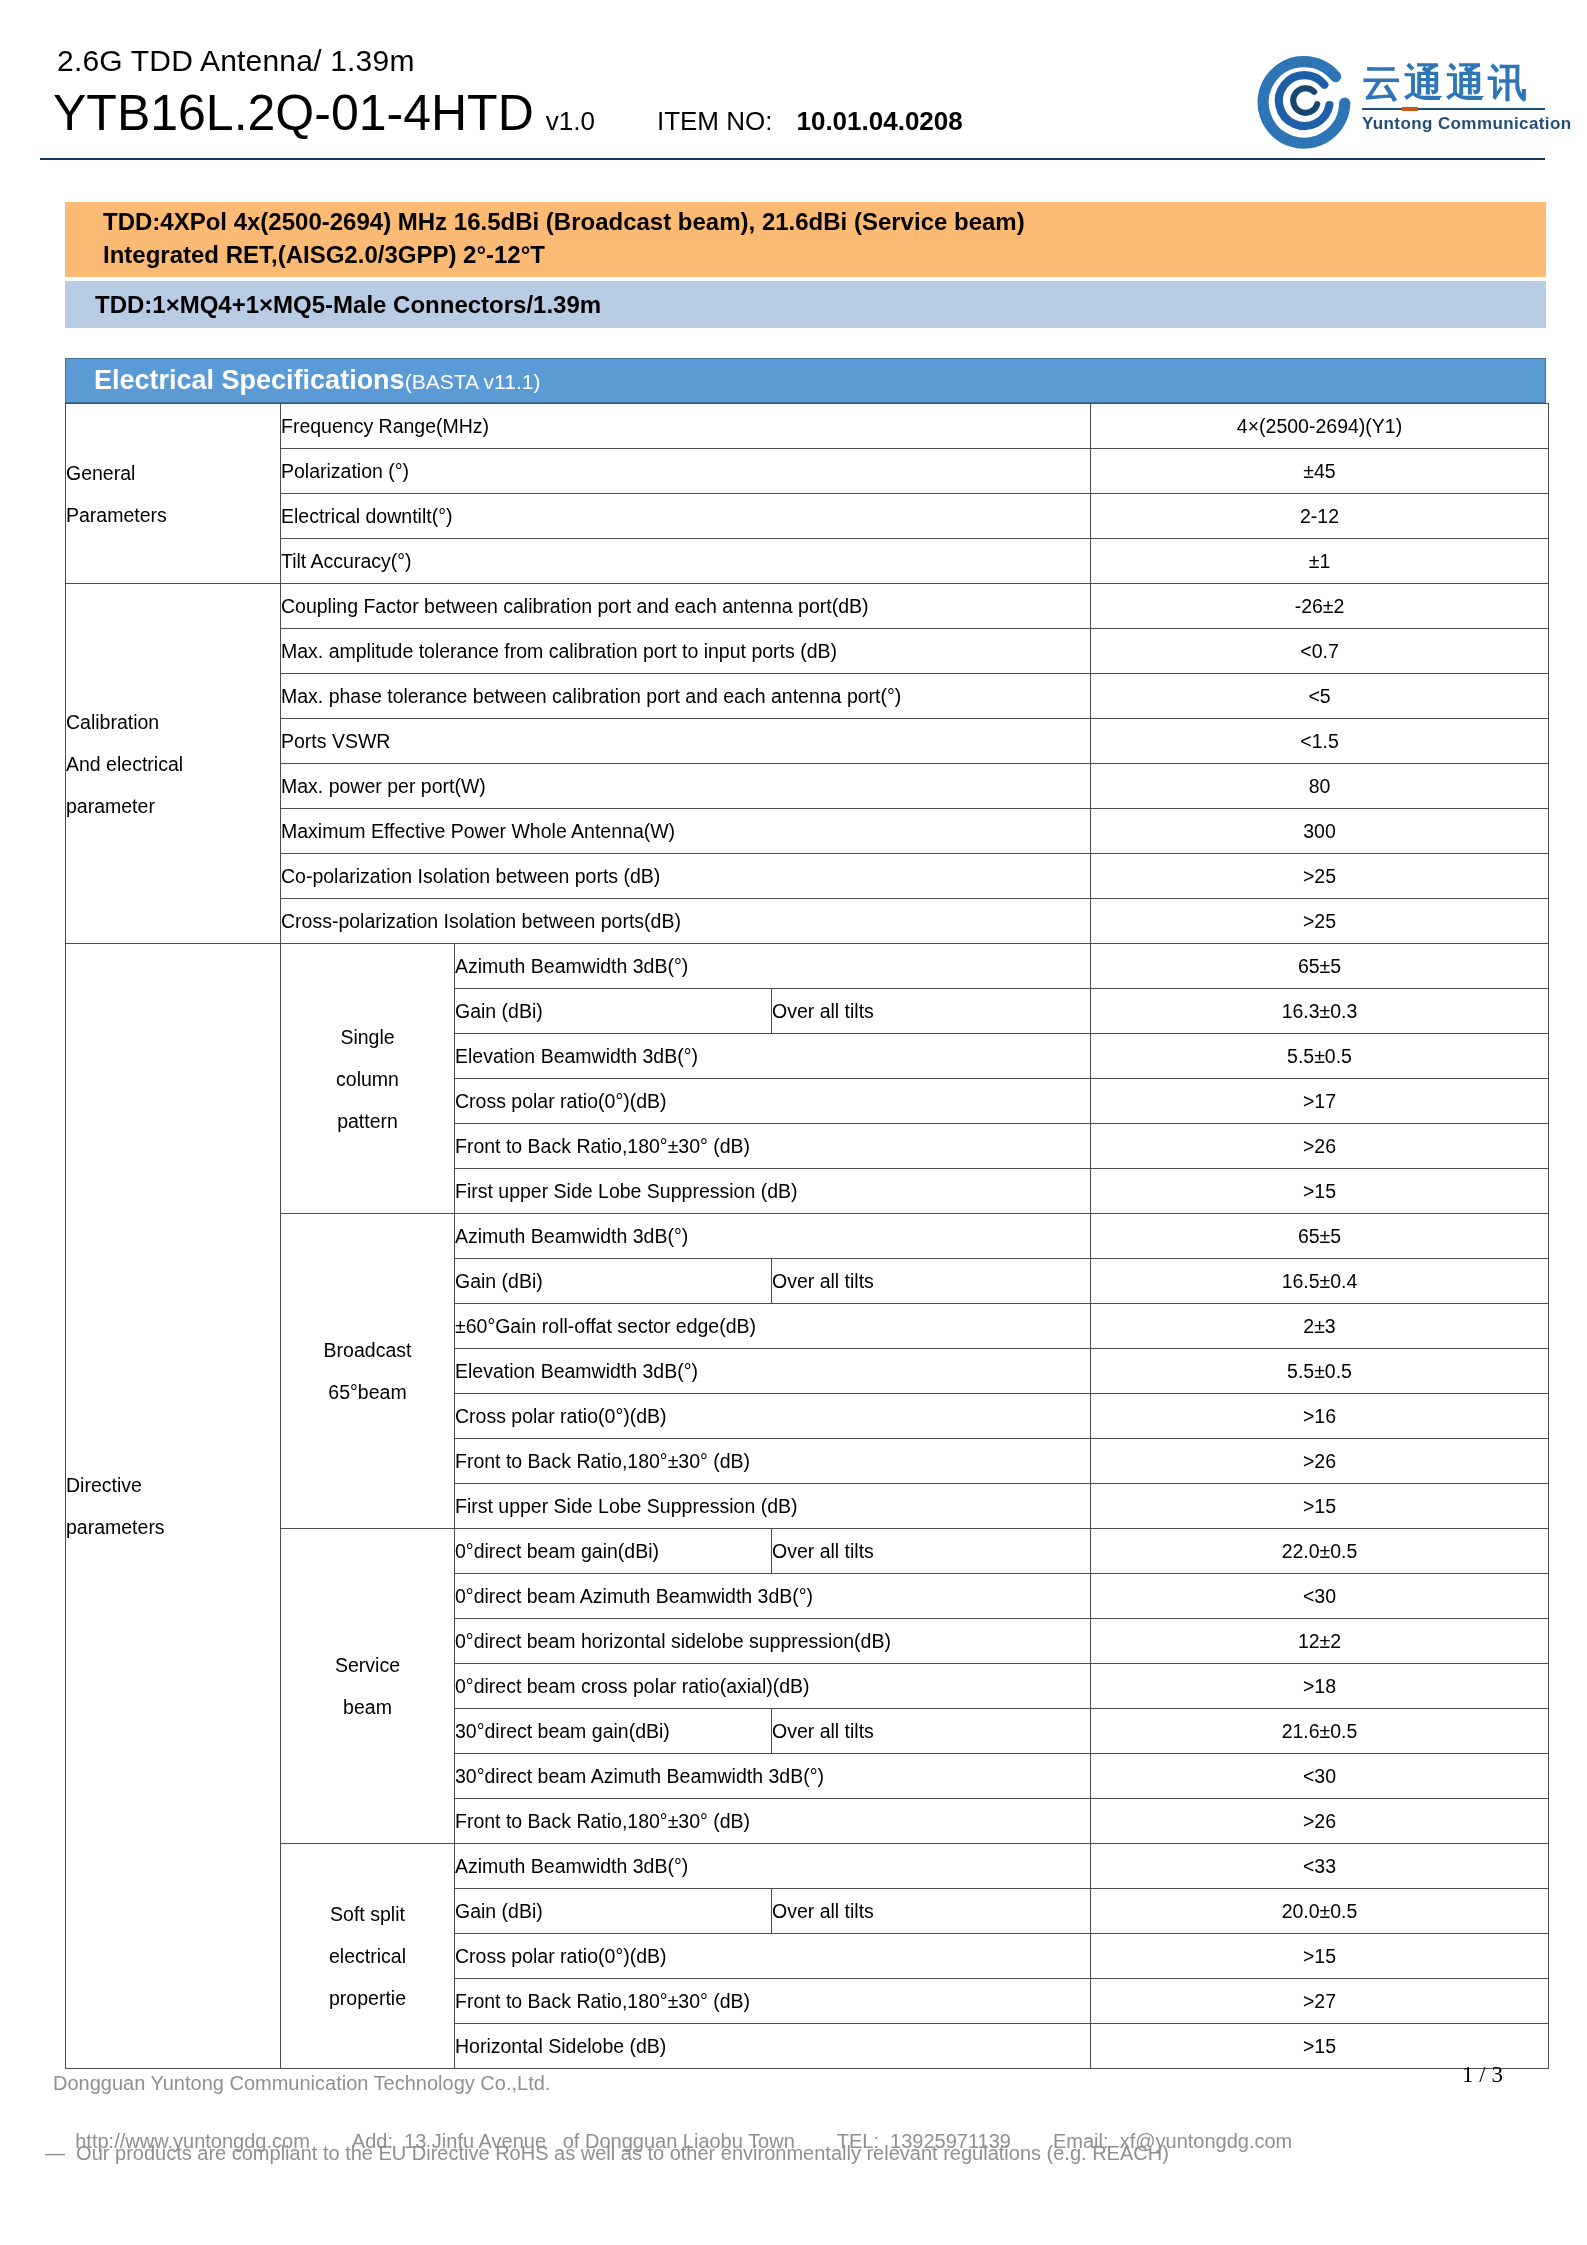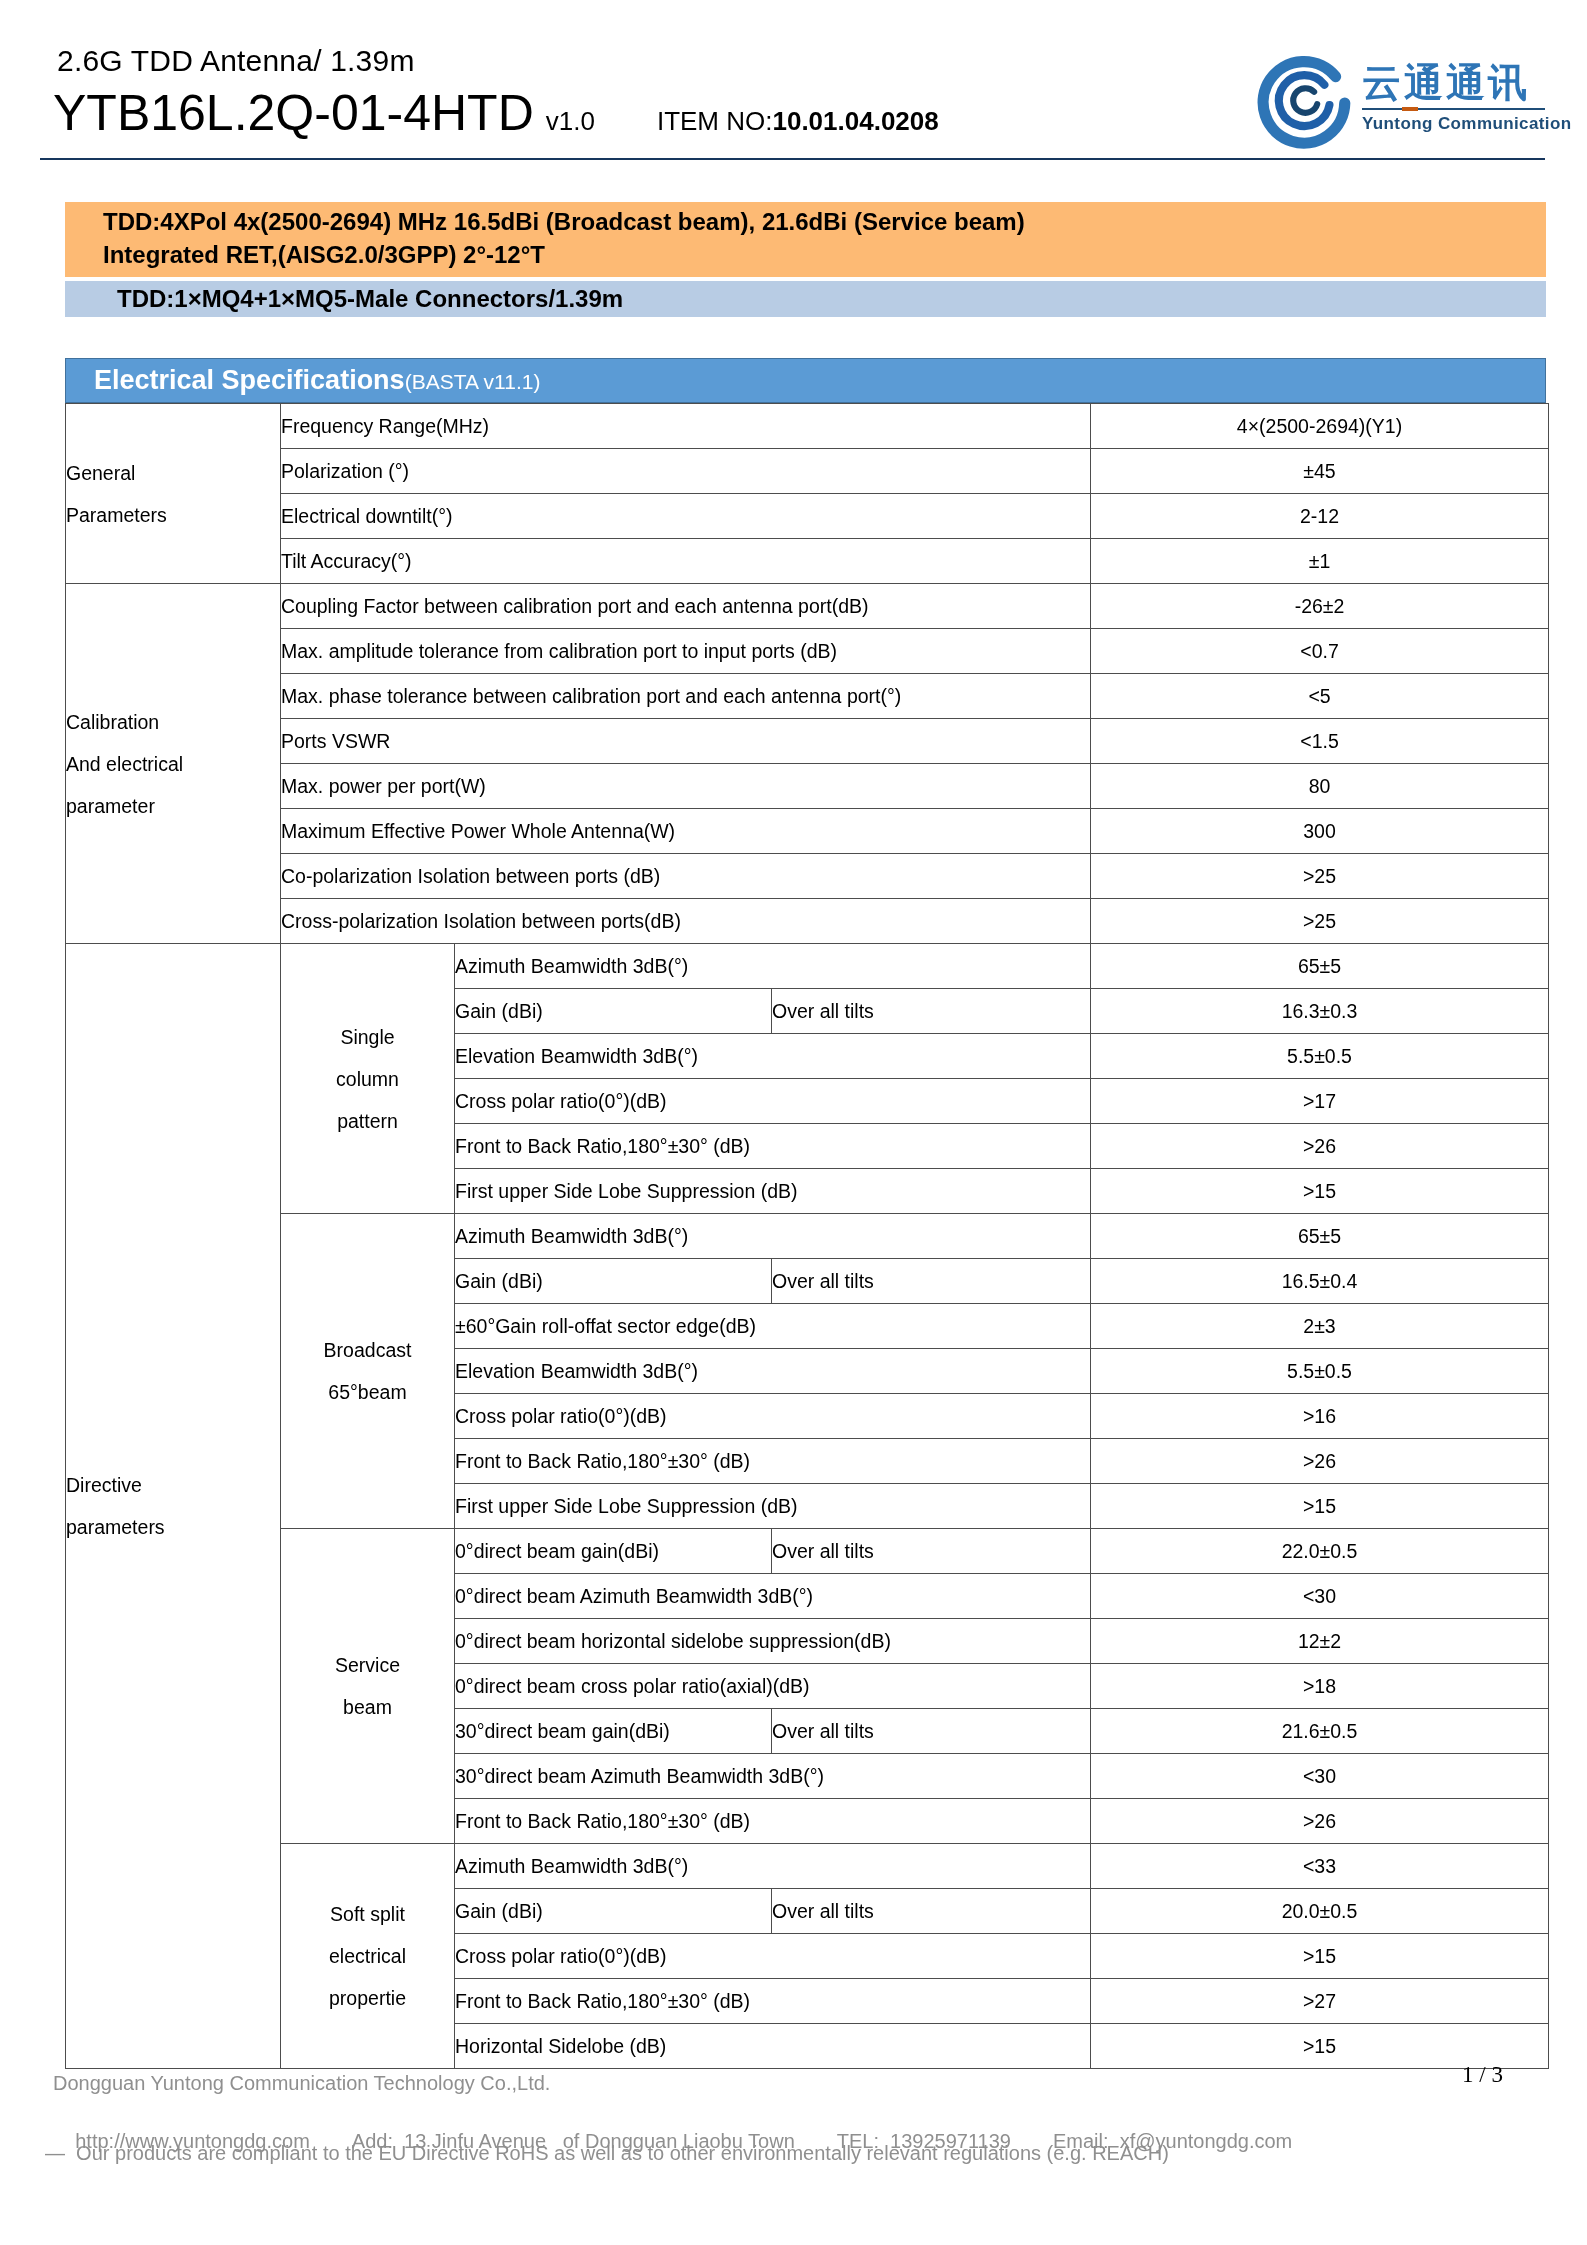--- a/index.html
+++ b/index.html
@@ -5,36 +5,36 @@
   html,body{margin:0;padding:0;background:#fff;}
   .page{position:relative;width:1587px;height:2245px;background:#fff;overflow:hidden;
         font-family:"Liberation Sans","DejaVu Sans",sans-serif;color:#000;}
 
   
   .hdr-line1{position:absolute;left:57px;top:44px;font-size:30px;letter-spacing:.2px;}
   .hdr-line2{position:absolute;left:53px;top:84px;display:flex;align-items:baseline;white-space:nowrap;}
   .model{font-size:50px;}
   .ver{font-size:26px;margin-left:12px;}
   .itemno-label{font-size:26px;margin-left:62px;}
-  .itemno{font-size:26px;font-weight:bold;margin-left:0;}
+  .itemno{font-size:26px;font-weight:bold;margin-left:24px;}
   .hdr-rule{position:absolute;left:40px;top:158px;width:1505px;height:2px;background:#17365d;}
 
   .logo{position:absolute;left:1256px;top:48px;display:flex;align-items:flex-start;}
   .logo-icon{width:102px;height:102px;}
   .logo-right{margin-left:4px;margin-top:14px;}
   .logo-cn{font-size:39px;font-weight:bold;color:#2e75b6;letter-spacing:3px;line-height:1.1;}
   .logo-rule{position:relative;width:183px;height:2px;background:#1f4e79;margin-top:3px;}
   .logo-rule .notch{position:absolute;left:40px;top:-1px;width:16px;height:4px;background:#c55a11;}
   .logo-en{font-size:17px;font-weight:bold;color:#1f4e79;margin-top:4px;letter-spacing:.4px;}
 
   
   .banner{position:absolute;left:65px;top:202px;width:1481px;}
   .banner-top{background:#fdba74;padding:3px 10px 6px 38px;}
   .banner-top div{font-size:24px;font-weight:bold;line-height:33px;}
-  .banner-bottom{background:#b8cce4;margin-top:4px;padding-left:52px;height:36px;
+  .banner-bottom{background:#b8cce4;margin-top:4px;padding-left:30px;height:47px;
                  display:flex;align-items:center;font-size:24px;font-weight:bold;}
 
   
   .spec-bar{position:absolute;left:65px;top:358px;width:1481px;height:45px;background:#5b9bd5;
             border:1px solid #41719c;box-sizing:border-box;display:flex;align-items:baseline;
             padding-left:28px;color:#fff;line-height:43px;}
   .spec-title{font-size:27px;font-weight:bold;text-align:right;}
   .spec-note{font-size:21px;}
 
   

